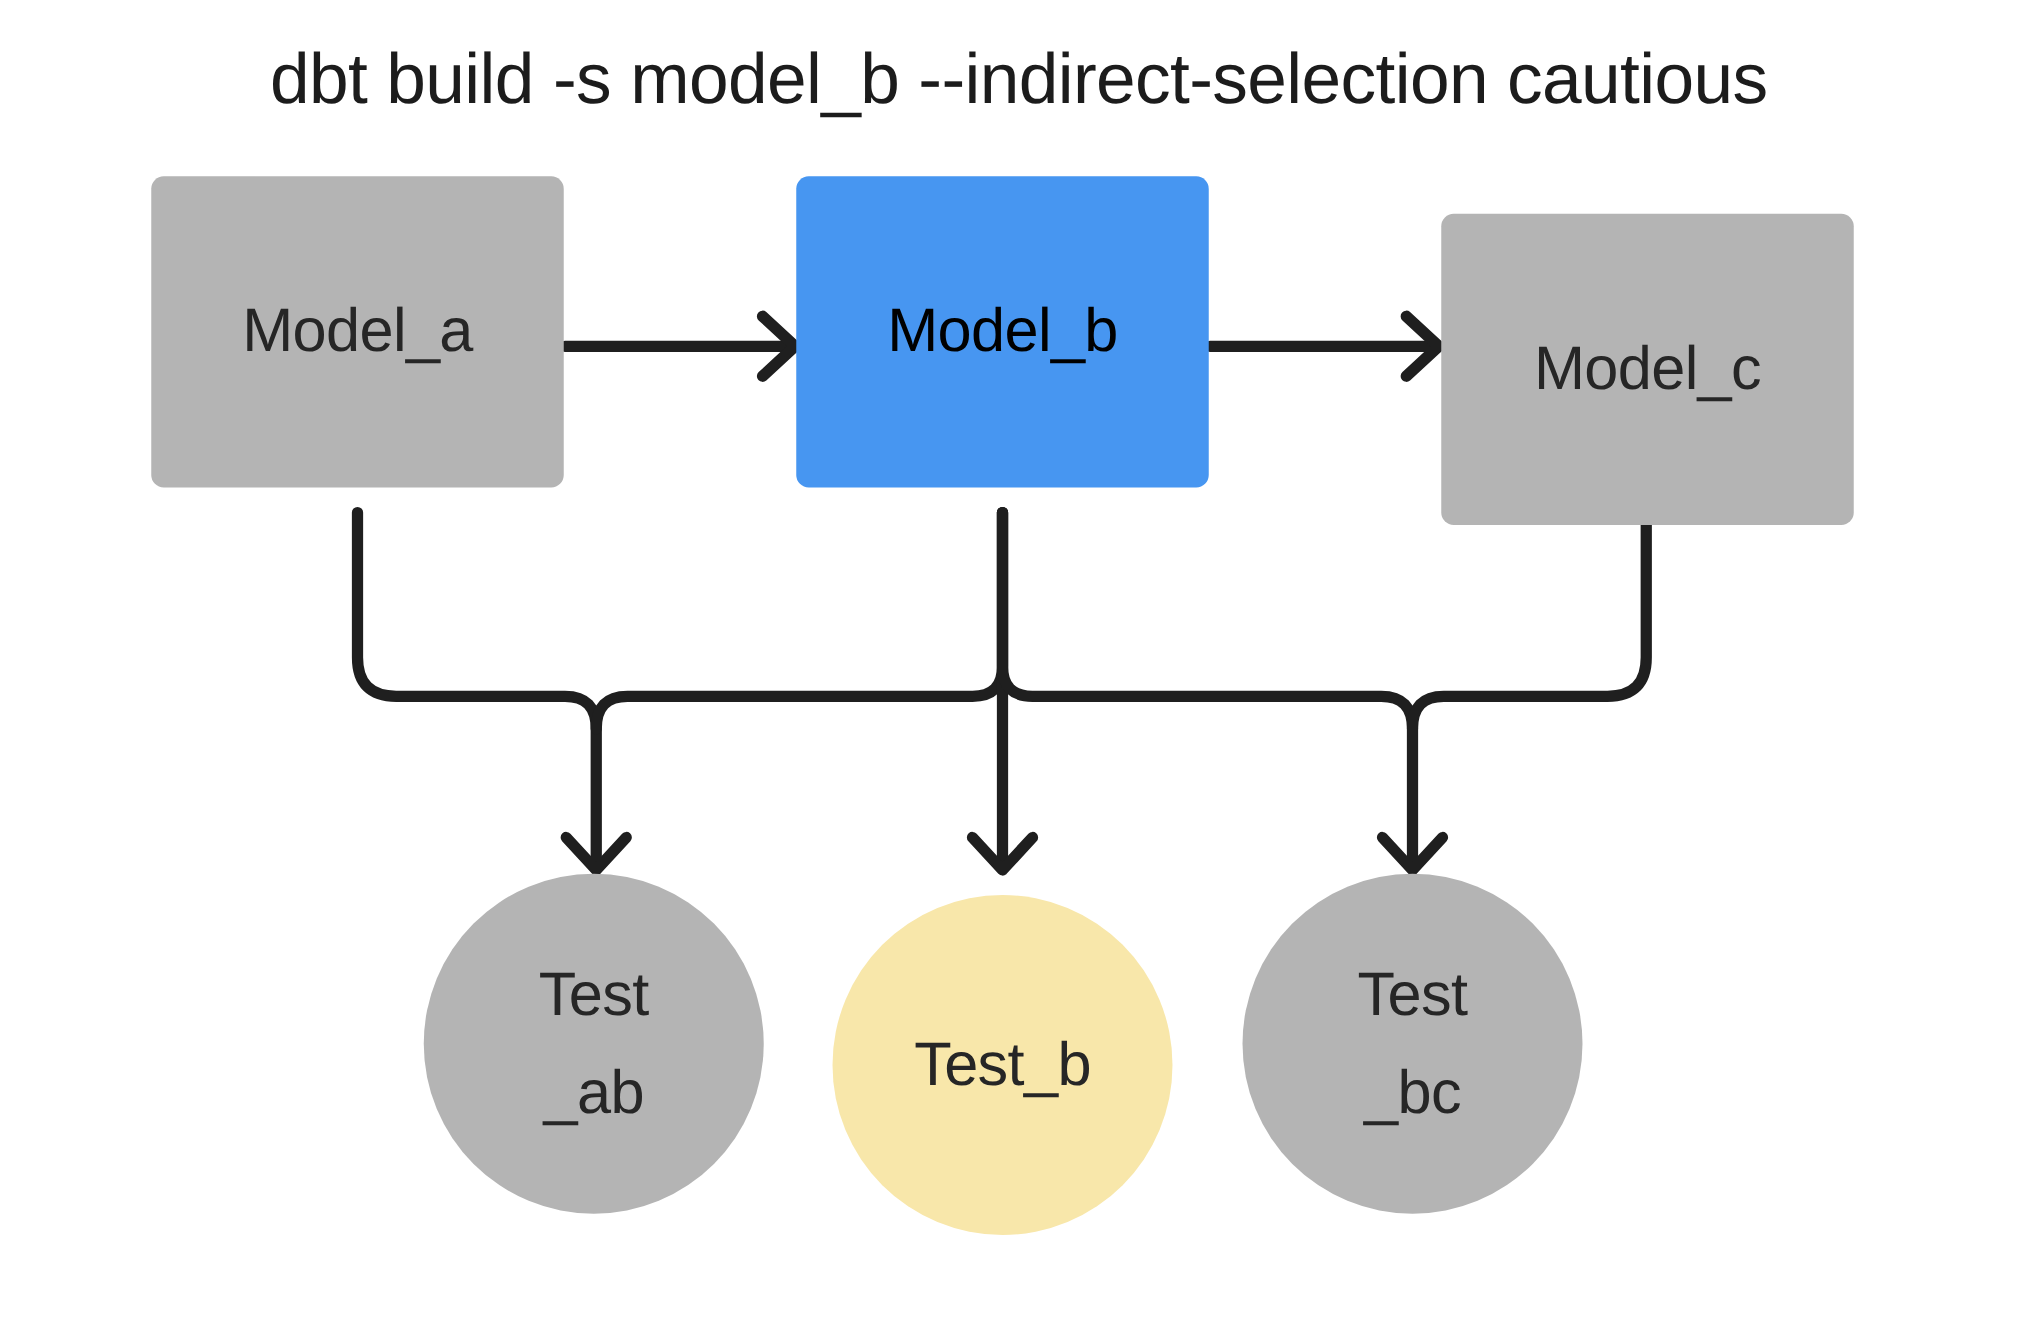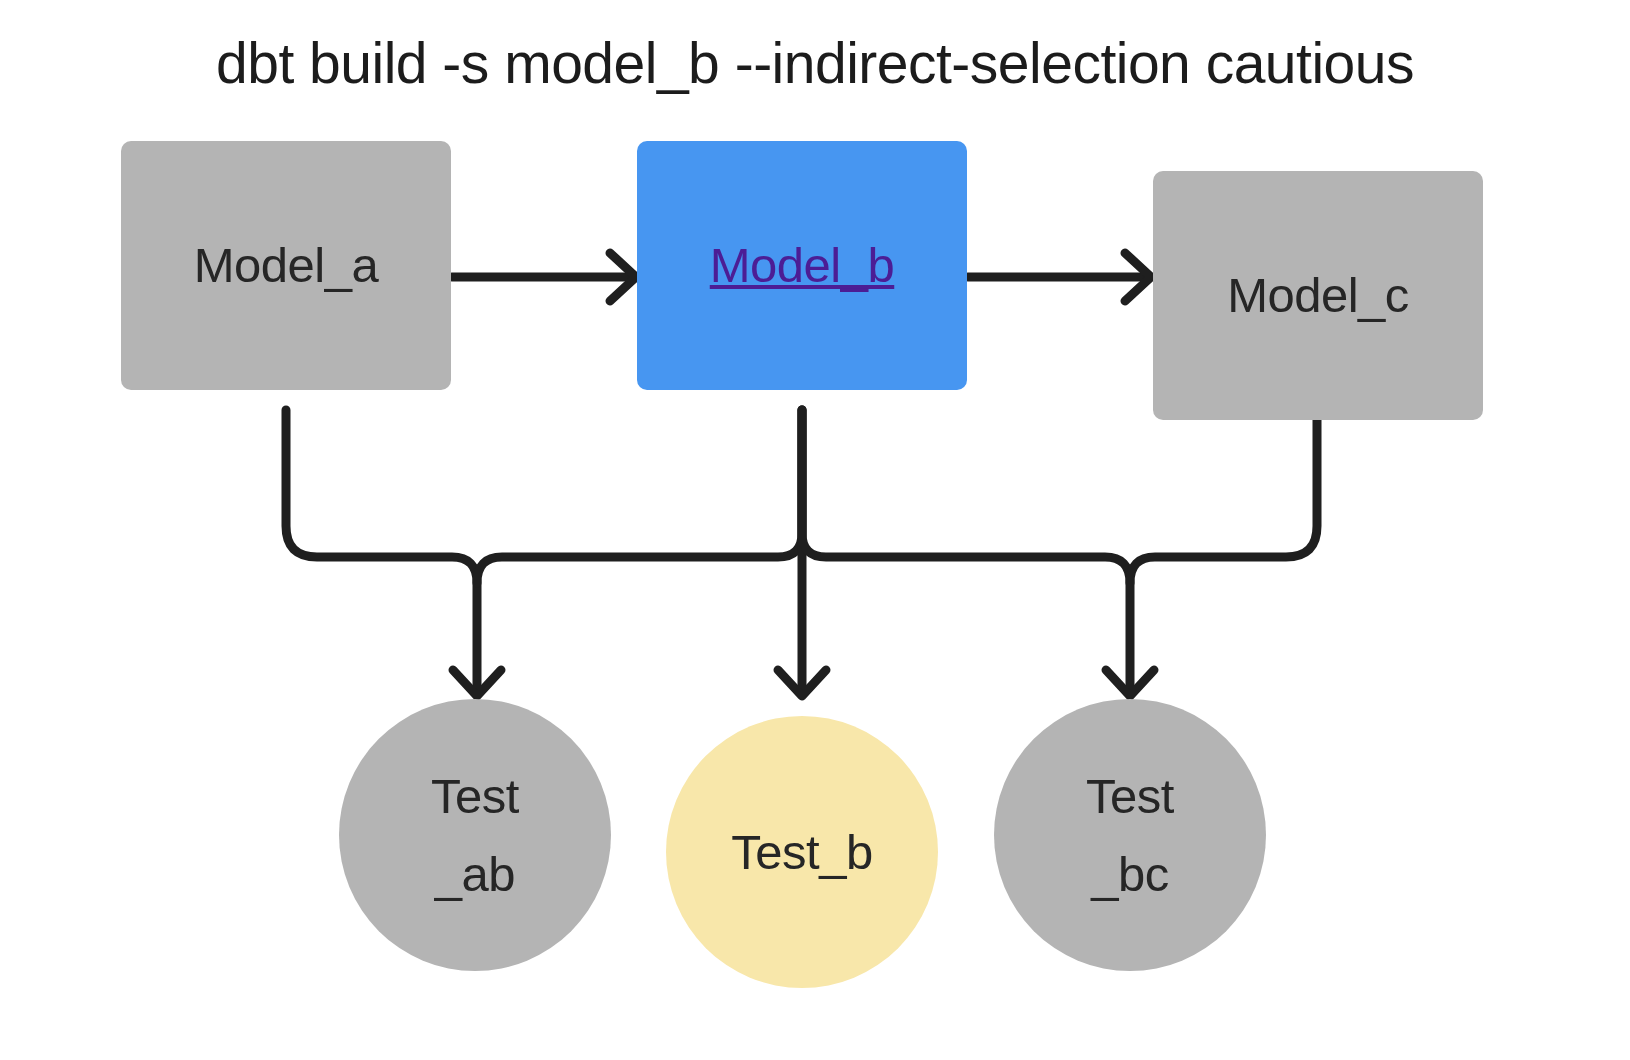--- a/index.html
+++ b/index.html
@@ -42,22 +42,21 @@
     text-align: center;
     white-space: pre-line;
     line-height: 1.6;
   }
   .model {
     width: 330px;
     height: 249px;
     border-radius: 10px;
   }
   .model.selected .label {
-    color: #4c1d95;
-    text-decoration: underline;
+    color: #000000;
   }
   .test {
     width: 272px;
     height: 272px;
     border-radius: 50%;
   }
   #model-a { left: 121px; top: 141px; }
   #model-b { left: 637px; top: 141px; }
   #model-c { left: 1153px; top: 156px; margin-top: 15px; }
   #test-ab { left: 339px; top: 699px; }

